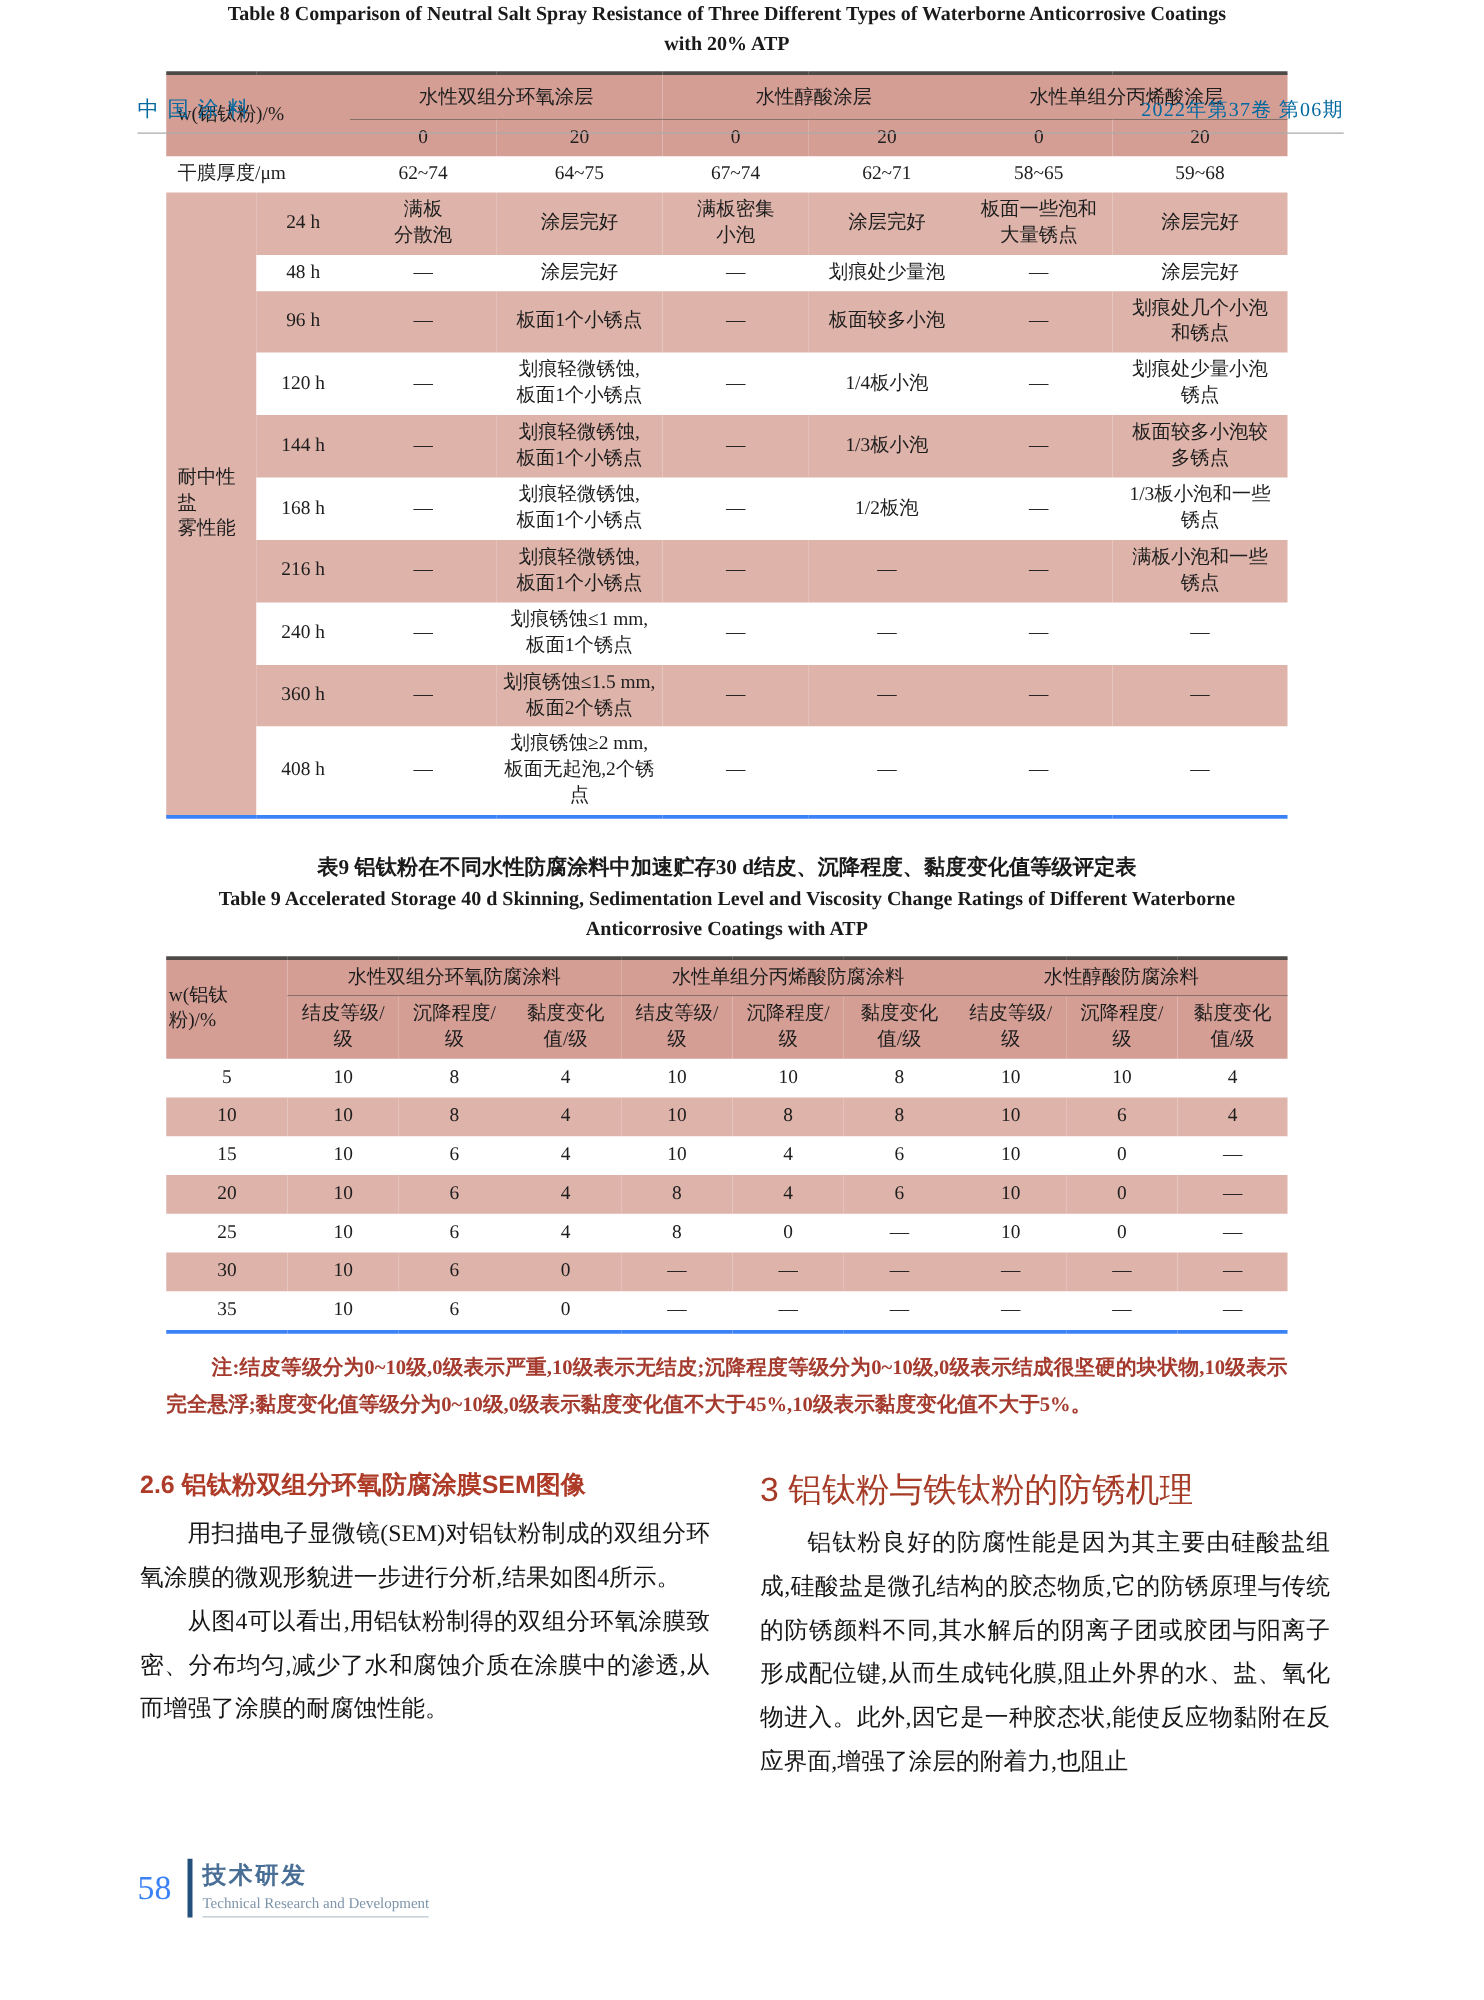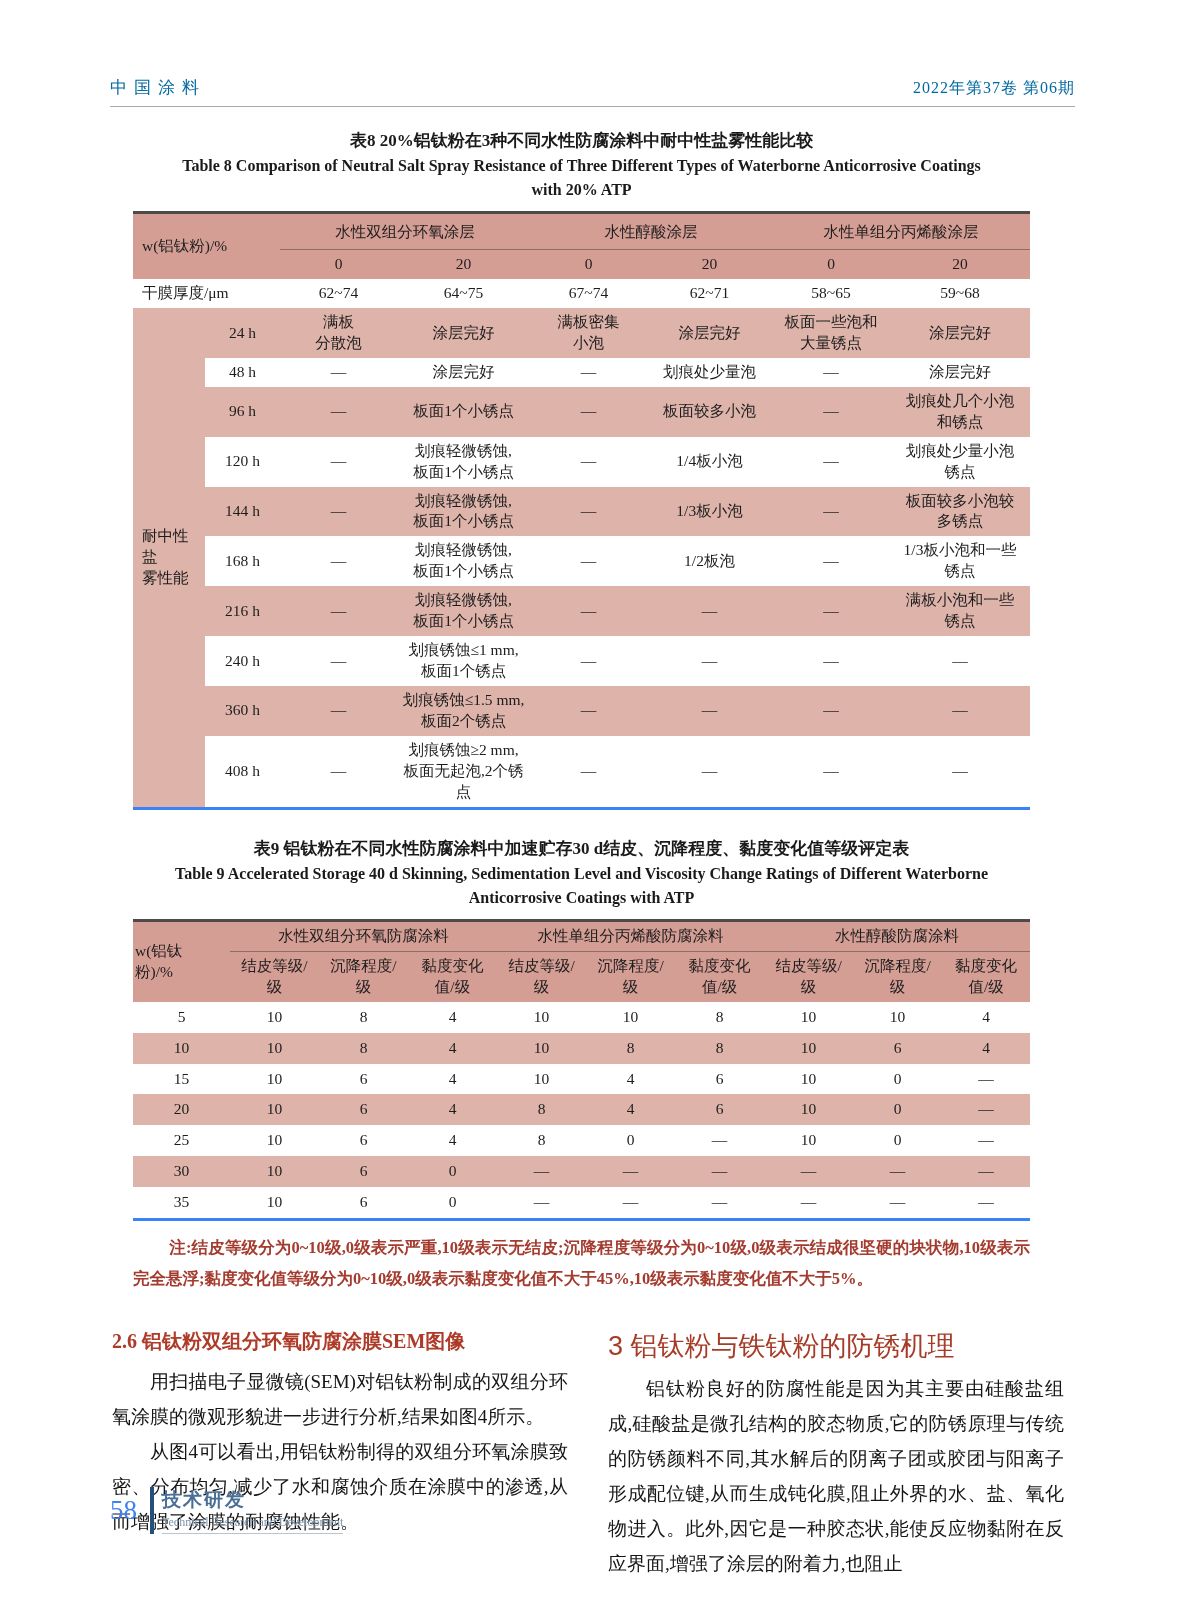--- a/index.html
+++ b/index.html
@@ -45,21 +45,21 @@
   
   .note {
     width:897px; margin-top:12px; color:#a43b2e; font-size:16.5px;
     line-height:1.85; text-align:justify; text-indent:2.2em; font-weight:bold;
   }
 
   
   .cols { display:flex; margin:34px 0 0 112px; width:953px; gap:40px; }
   .col { width:456px; }
   .h-small {
-    color:#ae3a28; font-family:Liberation Serif, serif;
+    color:#ae3a28; font-family:Liberation Sans, sans-serif;
     font-weight:bold; font-size:20px; margin:0 0 10px 0;
   }
   .h-big {
     color:#a63c28; font-family:"Liberation Sans","DejaVu Sans",sans-serif;
     font-weight:normal; font-size:27px; margin:0 0 8px 0;
   }
   .para {
     font-size:19px; line-height:1.84; text-align:justify; text-indent:2em;
     margin:0; color:#161616;
   }
@@ -80,21 +80,20 @@
 
 <div class="page">
 
   <div class="page-header">
     <span class="journal">中国涂料</span>
     <span class="issue">2022年第37卷   第06期</span>
   </div>
 
   <div class="content">
 
-    <div class="cap cap-zh cap8-zh">表8   20%铝钛粉在3种不同水性防腐涂料中耐中性盐雾性能比较</div>
     <div class="cap cap-en">Table 8   Comparison of Neutral Salt Spray Resistance of Three Different Types of Waterborne Anticorrosive Coatings</div>
     <div class="cap cap-en">with 20% ATP</div>
 
     <table class="t8">
       <colgroup>
         <col style="width:72px">
           <col style="width:75px">
         <col style="width:117px">
           <col style="width:133px">
           <col style="width:117px">

